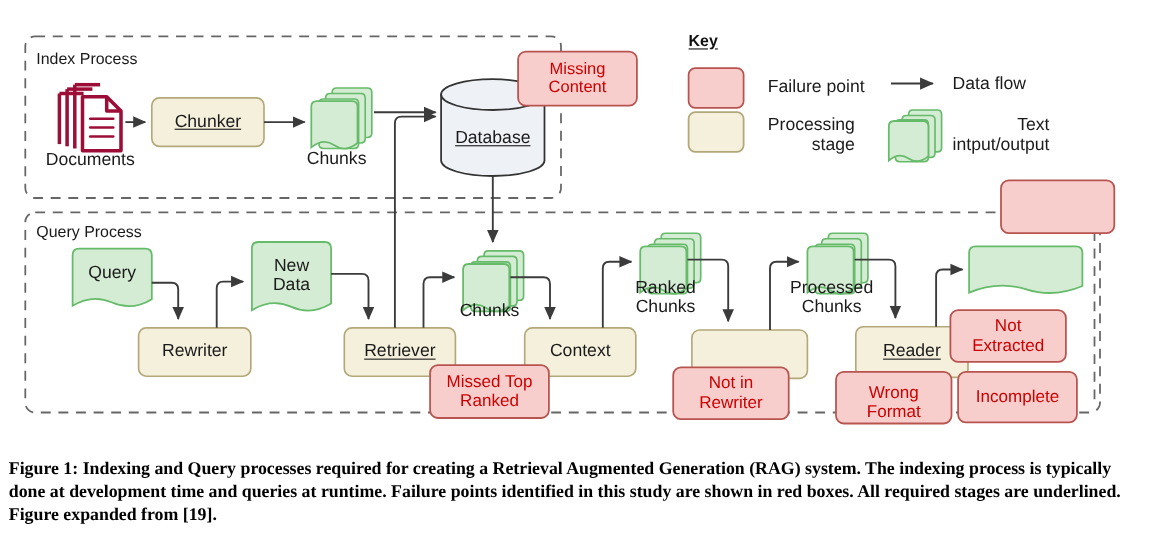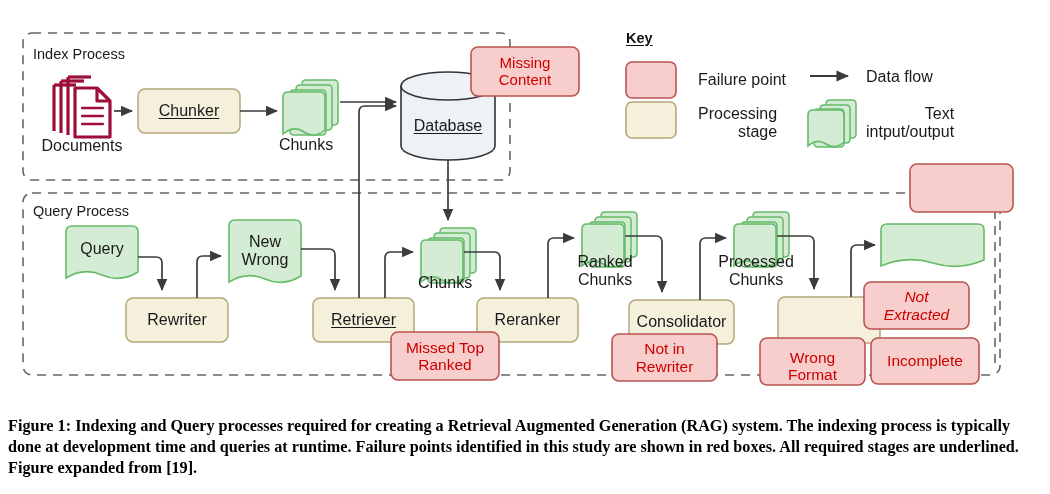--- a/index.html
+++ b/index.html
@@ -217,37 +217,37 @@
   <div class="lbl" style="left:22px;top:135px;width:120px;height:22px;font-size:16px;">Documents</div>
   <div class="lbl und" style="left:138px;top:99px;width:102px;height:24px;font-size:16px;">Chunker</div>
   <div class="lbl" style="left:263px;top:134px;width:86px;height:22px;font-size:16px;">Chunks</div>
   <div class="lbl und" style="left:401px;top:114px;width:94px;height:24px;font-size:16px;">Database</div>
   <div class="lbl red-text" style="left:471px;top:48px;width:108px;height:47px;font-size:15px;">Missing
 Content</div>
 
   <div class="lbl" style="left:66px;top:237px;width:72px;height:24px;font-size:16px;">Query</div>
   <div class="lbl" style="left:126px;top:308px;width:102px;height:24px;font-size:16px;text-align:right;">Rewriter</div>
   <div class="lbl" style="left:229px;top:230px;width:72px;height:42px;font-size:16px;">New
-Wrong</div>
+Data</div>
   <div class="lbl und" style="left:313px;top:308px;width:101px;height:24px;font-size:16px;">Retriever</div>
   <div class="lbl" style="left:402px;top:272px;width:86px;height:22px;font-size:16px;">Chunks</div>
-  <div class="lbl" style="left:477px;top:308px;width:101px;height:24px;font-size:16px;">Reranker</div>
+  <div class="lbl" style="left:477px;top:308px;width:101px;height:24px;font-size:16px;">Context</div>
   <div class="lbl" style="left:561px;top:251px;width:88px;height:40px;font-size:16px;">Ranked
 Chunks</div>
-  <div class="lbl" style="left:629px;top:310px;width:105px;height:24px;font-size:16px;">Consolidator</div>
   <div class="lbl" style="left:706px;top:251px;width:100px;height:40px;font-size:16px;">Processed
 Chunks</div>
+  <div class="lbl und" style="left:778px;top:308px;width:102px;height:24px;font-size:16px;">Reader</div>
 
   <div class="lbl red-text" style="left:391px;top:333px;width:108px;height:46px;font-size:15.5px;">Missed Top
 Ranked</div>
   <div class="lbl red-text" style="left:612px;top:335px;width:105px;height:45px;font-size:15.5px;">Not in
 Rewriter</div>
   <div class="lbl red-text" style="left:760px;top:339px;width:105px;height:54px;font-size:15.5px;">Wrong
 Format</div>
-  <div class="lbl red-text" style="left:864px;top:283px;width:105px;height:45px;font-size:15.5px;font-style:italic;">Not
+  <div class="lbl red-text" style="left:864px;top:283px;width:105px;height:45px;font-size:15.5px;">Not
 Extracted</div>
   <div class="lbl red-text" style="left:871px;top:339px;width:108px;height:44px;font-size:15.5px;">Incomplete</div>
 
   <div class="lbl left key-title" style="left:626px;top:27px;width:80px;height:22px;">Key</div>
   <div class="lbl left" style="left:698px;top:68px;width:150px;height:24px;font-size:16px;">Failure point</div>
   <div class="lbl left" style="left:698px;top:103px;width:120px;height:40px;font-size:16px;">Processing
 stage</div>
   <div class="lbl left" style="left:866px;top:101px;width:170px;height:44px;font-size:16px;">Text
 intput/output</div>
   <div class="lbl left" style="left:866px;top:65px;width:150px;height:24px;font-size:16px;">Data flow</div>

